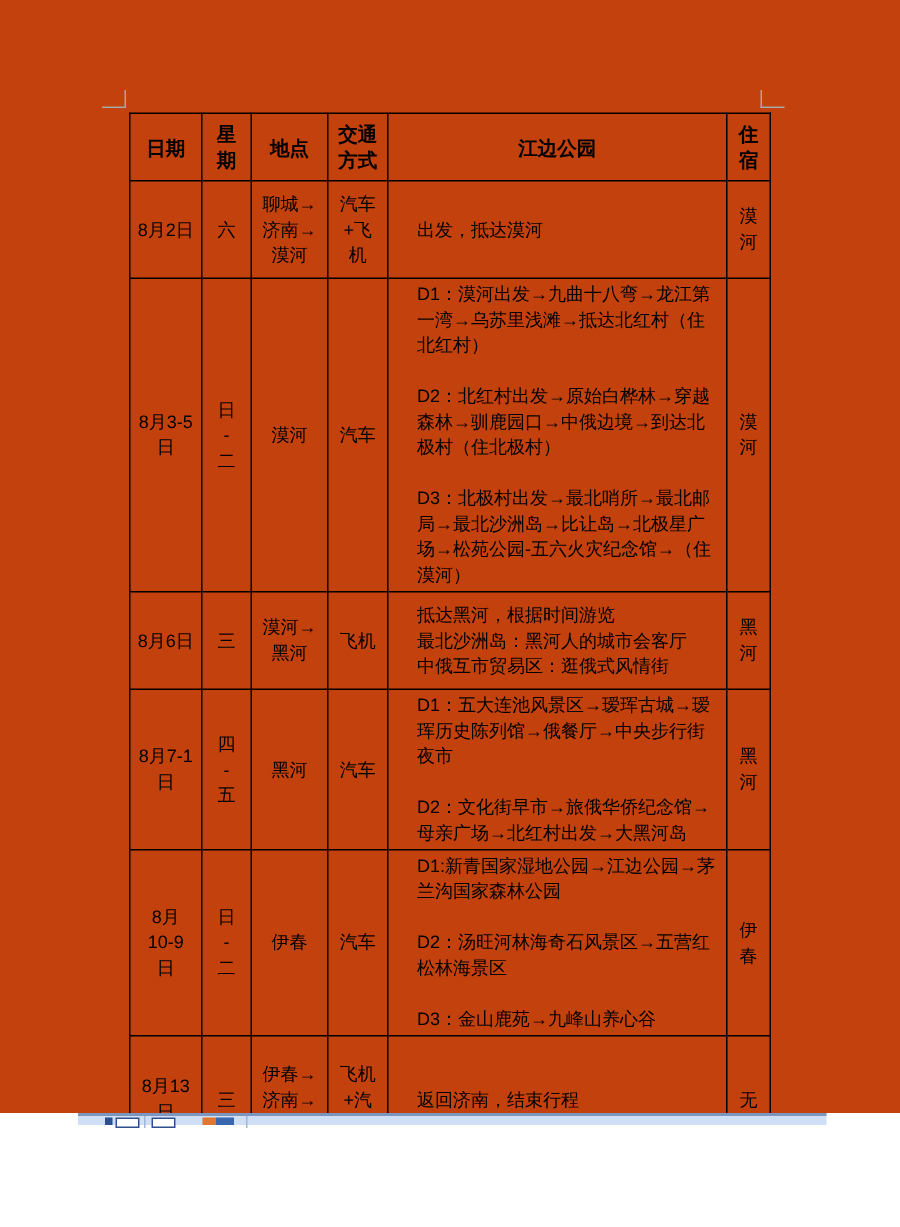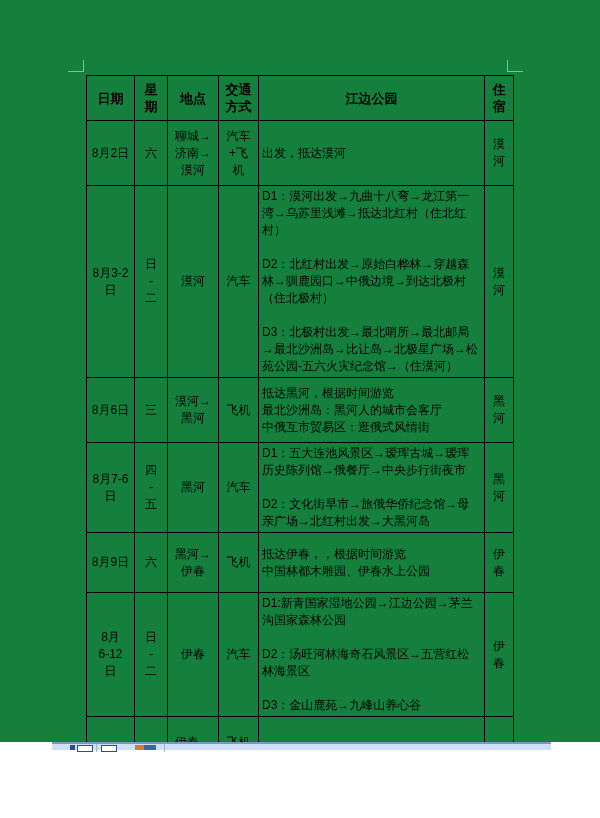--- a/index.html
+++ b/index.html
@@ -1,27 +1,27 @@
 <!DOCTYPE html>
 <html><head>
 <meta charset="utf-8">
 <style>
   html,body{margin:0;padding:0;}
   body{width:600px;height:818px;background:#ffffff;position:relative;overflow:hidden;
        font-family:"Liberation Sans","DejaVu Sans",sans-serif;color:#000;}
-  .doc-clip{position:absolute;left:0;top:0;width:600px;height:742px;overflow:hidden;background:#15803d;}
+  .doc-clip{position:absolute;left:0;top:0;width:600px;height:742px;overflow:hidden;background:#c2410c;}
   
   .mark{position:absolute;background:#a8a8a8;}
   
   table.itin{position:absolute;left:86px;top:75px;width:427px;border-collapse:collapse;table-layout:fixed;}
   table.itin th,table.itin td{border:1px solid #000;padding:0 2px;vertical-align:middle;
        white-space:pre-line;overflow:hidden;word-break:break-all;}
   table.itin th{font-size:13px;font-weight:bold;line-height:17px;text-align:center;}
   table.itin td{font-size:12px;line-height:17px;text-align:center;}
-  table.itin td.act{text-align:left;padding:2px 4px 2px 3px;}
+  table.itin td.act{text-align:left;padding:2px 4px 2px 19px;}
   
   .hscroll{position:absolute;left:52px;top:742px;width:499px;height:8px;background:#cfdff5;
        border-top:2px solid #7d96bd;box-sizing:border-box;}
   .hscroll .frag{position:absolute;top:1px;}
   .sep{position:absolute;top:0;width:1px;height:8px;background:#9fb6d9;}
 </style>
 </head>
 <body>
 
 <div class="doc-clip">
@@ -59,21 +59,21 @@
 济南→
 漠河</td>
       <td>汽车
 +飞
 机</td>
       <td class="act">出发，抵达漠河</td>
       <td>漠
 河</td>
     </tr>
     <tr style="height:170px">
-      <td>8月3-2
+      <td>8月3-5
 日</td>
       <td>日
 -
 二</td>
       <td>漠河</td>
       <td>汽车</td>
       <td class="act">D1：漠河出发→九曲十八弯→龙江第一湾→乌苏里浅滩→抵达北红村（住北红村）
 
 D2：北红村出发→原始白桦林→穿越森林→驯鹿园口→中俄边境→到达北极村（住北极村）
 
@@ -87,47 +87,36 @@
       <td>漠河→
 黑河</td>
       <td>飞机</td>
       <td class="act">抵达黑河，根据时间游览
 最北沙洲岛：黑河人的城市会客厅
 中俄互市贸易区：逛俄式风情街</td>
       <td>黑
 河</td>
     </tr>
     <tr style="height:90px">
-      <td>8月7-6
+      <td>8月7-1
 日</td>
       <td>四
 -
 五</td>
       <td>黑河</td>
       <td>汽车</td>
       <td class="act">D1：五大连池风景区→瑷珲古城→瑷珲历史陈列馆→俄餐厅→中央步行街夜市
 
 D2：文化街早市→旅俄华侨纪念馆→母亲广场→北红村出发→大黑河岛</td>
       <td>黑
 河</td>
     </tr>
-    <tr style="height:60px">
-      <td>8月9日</td>
-      <td>六</td>
-      <td>黑河→
-伊春</td>
-      <td>飞机</td>
-      <td class="act">抵达伊春，，根据时间游览
-中国林都木雕园、伊春水上公园</td>
-      <td>伊
-春</td>
-    </tr>
     <tr style="height:120px">
       <td>8月
-6-12
+10-9
 日</td>
       <td>日
 -
 二</td>
       <td>伊春</td>
       <td>汽车</td>
       <td class="act">D1:新青国家湿地公园→江边公园→茅兰沟国家森林公园
 
 D2：汤旺河林海奇石风景区→五营红松林海景区
 

